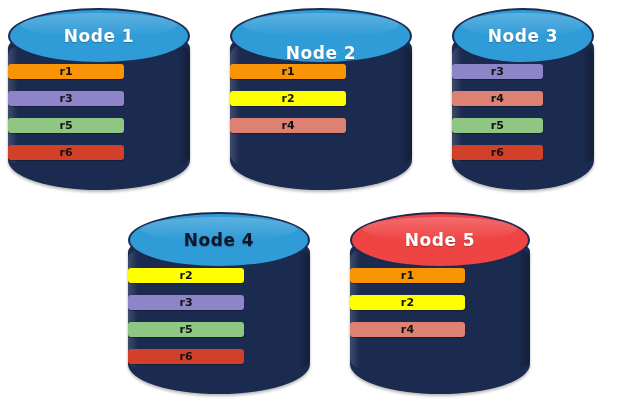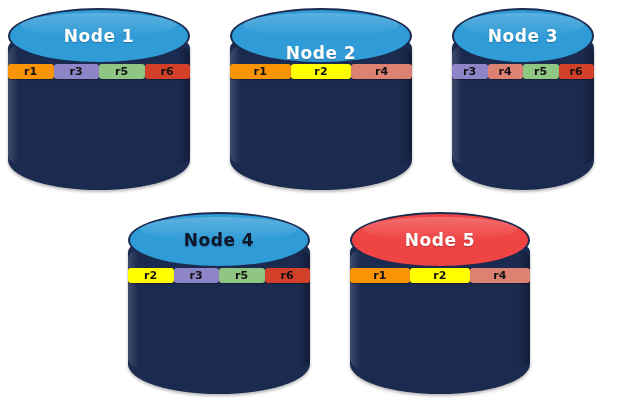--- a/index.html
+++ b/index.html
@@ -87,22 +87,23 @@
     white-space: nowrap;
     z-index: 2;
   }
   
   .records {
     position: absolute;
     left: 0;
     right: 0;
     top: 56px;
     display: flex;
-    flex-direction: row;
-    align-items: flex-end;
+    flex-direction: column;
+    align-items: flex-start;
+    gap: 12px;
     z-index: 3;
   }
   .record {
     width: 64%;
     height: 15px;
     border-radius: 3px;
     display: flex;
     align-items: center;
     justify-content: center;
     box-sizing: border-box;

